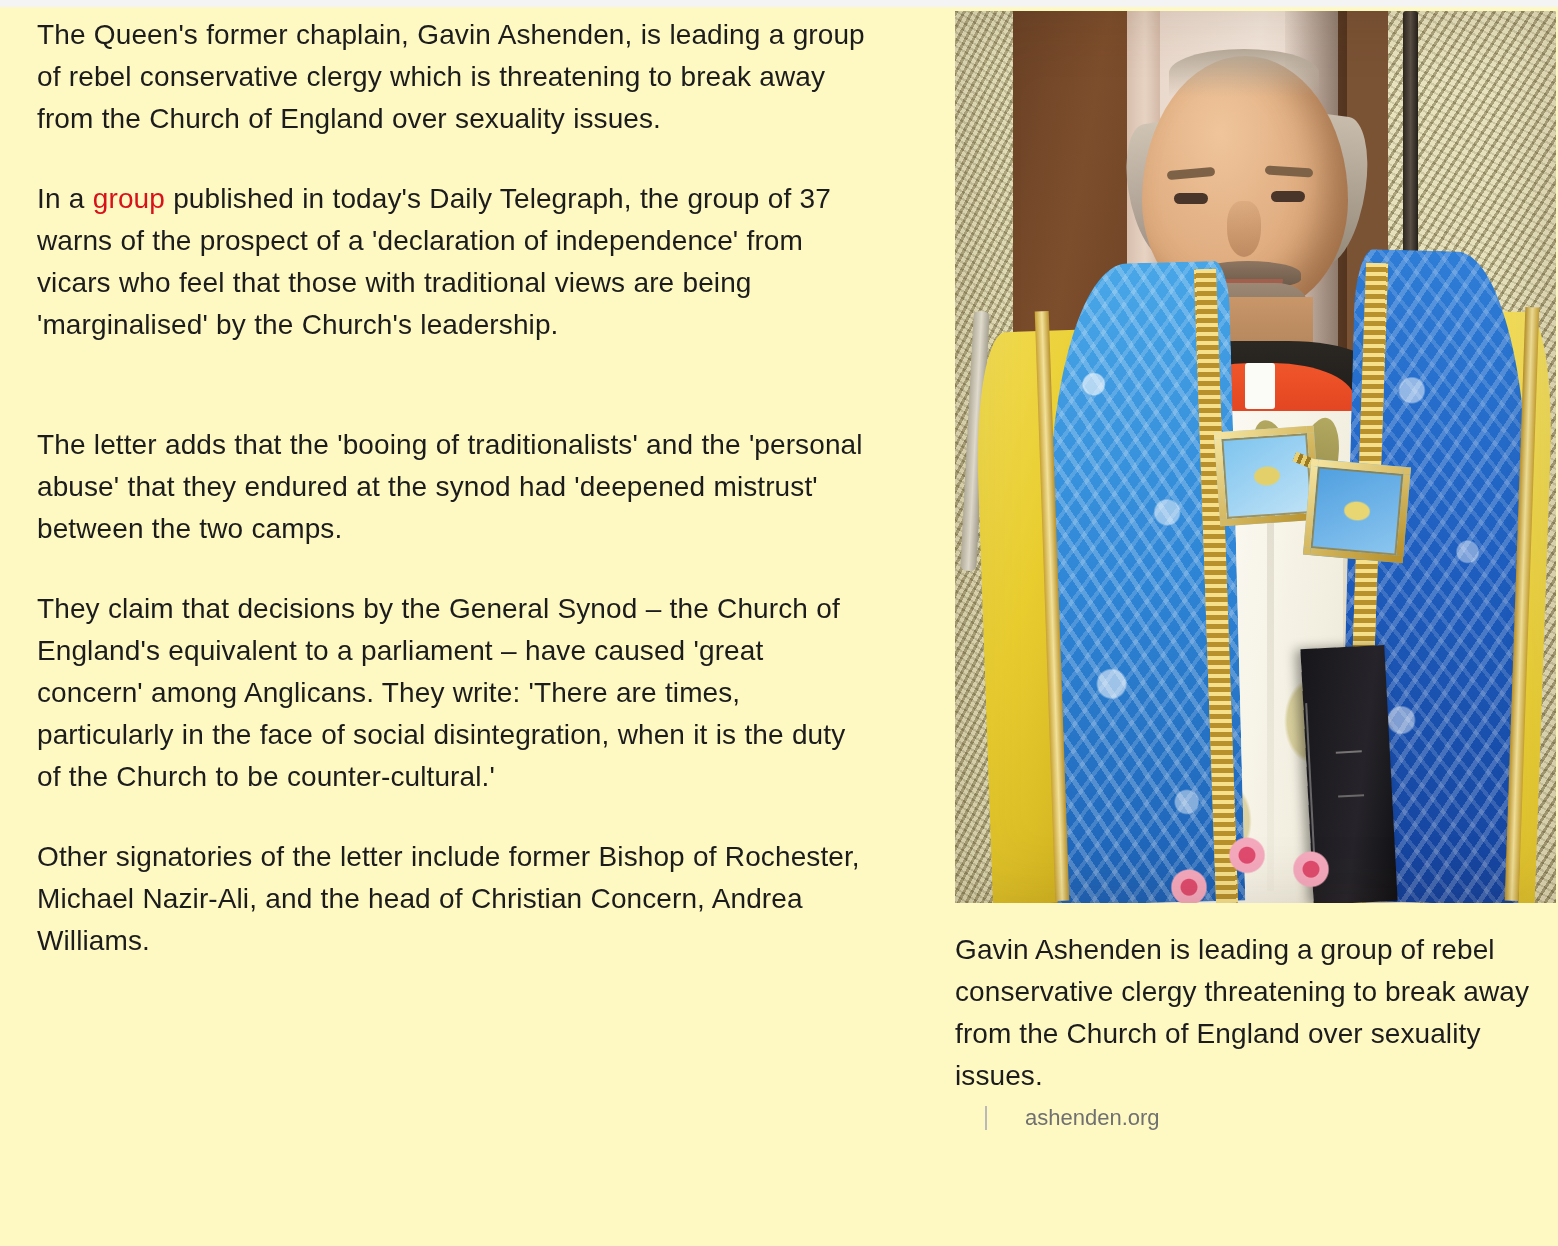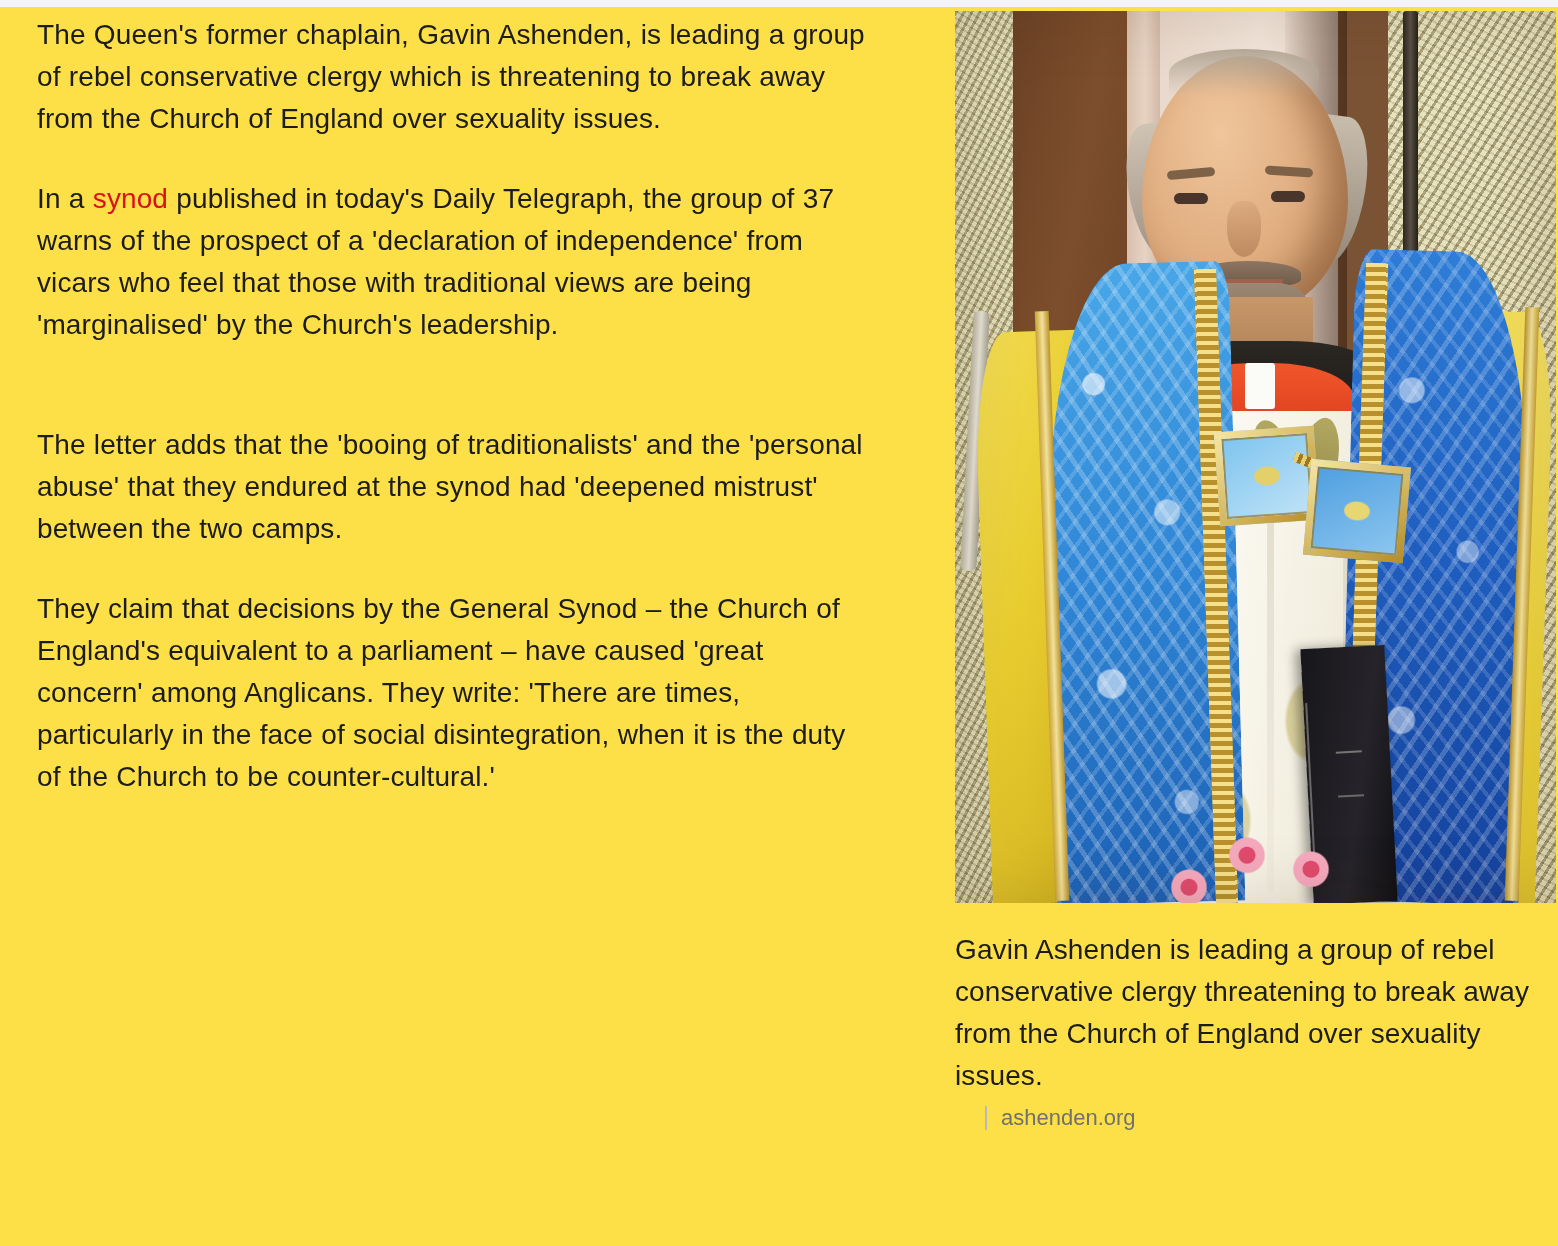--- a/index.html
+++ b/index.html
@@ -12,21 +12,21 @@
     height: 1246px;
     font-family: "Liberation Sans", sans-serif;
     -webkit-font-smoothing: antialiased;
     overflow: hidden;
   }
 
   .page {
     position: relative;
     width: 1558px;
     height: 1246px;
-    background: #fde047;
+    background: #fef9c3;
     box-sizing: border-box;
   }
 
   
   .top-band {
     position: absolute;
     left: 0; top: 0;
     width: 1558px;
     height: 7px;
     background: #f4f4f4;
@@ -373,20 +373,21 @@
     line-height: 42px;
     color: #1c1c1c;
     margin: 0;
     letter-spacing: 0.1px;
   }
   .caption-attribution {
     display: flex;
     align-items: center;
     margin-top: 8px;
     padding-left: 30px;
+    gap: 24px;
   }
   .attribution-bar {
     display: inline-block;
     width: 2px;
     height: 24px;
     background: #b9b9b9;
     margin-right: 14px;
     flex: 0 0 auto;
   }
   .attribution-source {
@@ -399,26 +400,27 @@
 <body>
 
 <div class="page">
 
   <div class="top-band"></div>
 
   <div class="article-column">
 
     <p class="article-paragraph">The Queen's former chaplain, Gavin Ashenden, is leading a group of rebel conservative clergy which is threatening to break away from the Church of England over sexuality issues.</p>
 
-    <p class="article-paragraph gap-large"><span>In a </span><a href="#" class="inline-link">synod</a><span> published in today's Daily Telegraph, the group of 37 warns of the prospect of a 'declaration of independence' from vicars who feel that those with traditional views are being 'marginalised' by the Church's leadership.</span></p>
+    <p class="article-paragraph gap-large"><span>In a </span><a href="#" class="inline-link">group</a><span> published in today's Daily Telegraph, the group of 37 warns of the prospect of a 'declaration of independence' from vicars who feel that those with traditional views are being 'marginalised' by the Church's leadership.</span></p>
 
     <p class="article-paragraph">The letter adds that the 'booing of traditionalists' and the 'personal abuse' that they endured at the synod had 'deepened mistrust' between the two camps.</p>
 
     <p class="article-paragraph">They claim that decisions by the General Synod – the Church of England's equivalent to a parliament – have caused 'great concern' among Anglicans. They write: 'There are times, particularly in the face of social disintegration, when it is the duty of the Church to be counter-cultural.'</p>
 
+    <p class="article-paragraph last">Other signatories of the letter include former Bishop of Rochester, Michael Nazir-Ali, and the head of Christian Concern, Andrea Williams.</p>
 
   </div>
 
   <div class="media-column">
 
     <div class="photo-frame">
       <div class="ph-wall-left"></div>
       <div class="ph-wall-right"></div>
       <div class="ph-door-dark"></div>
       <div class="ph-door-jamb"></div>

